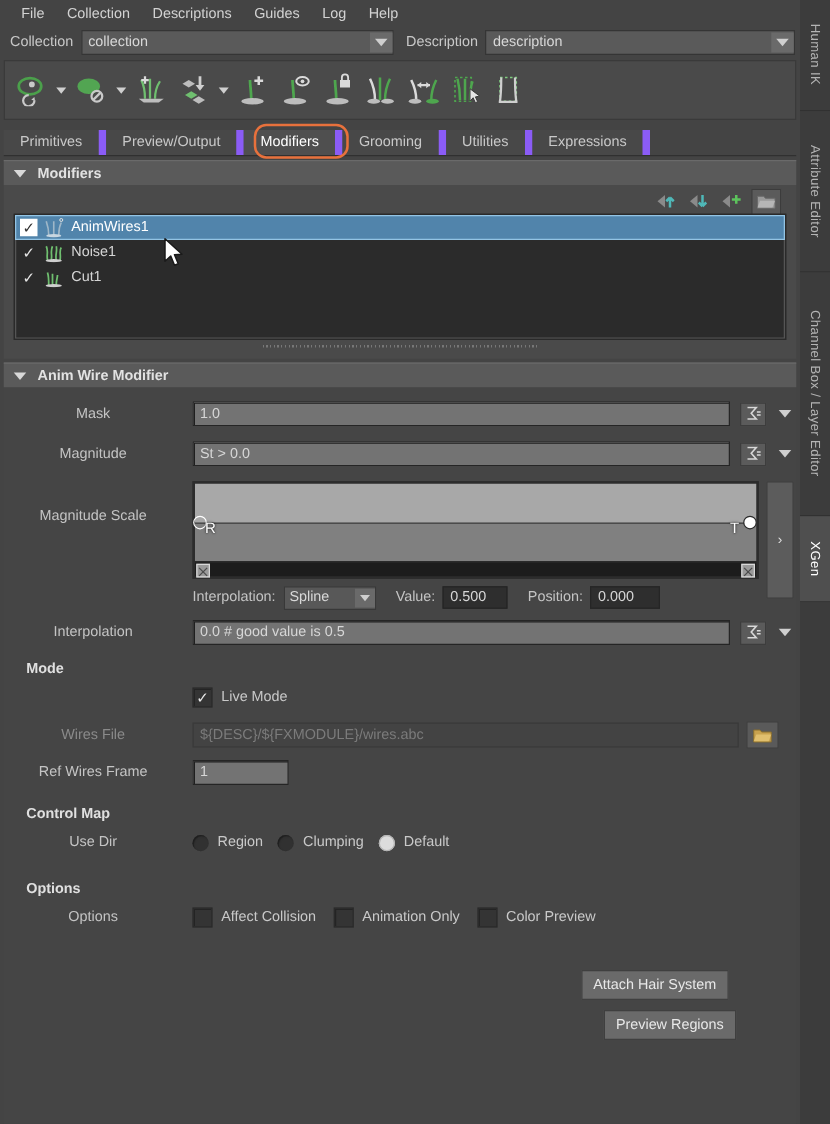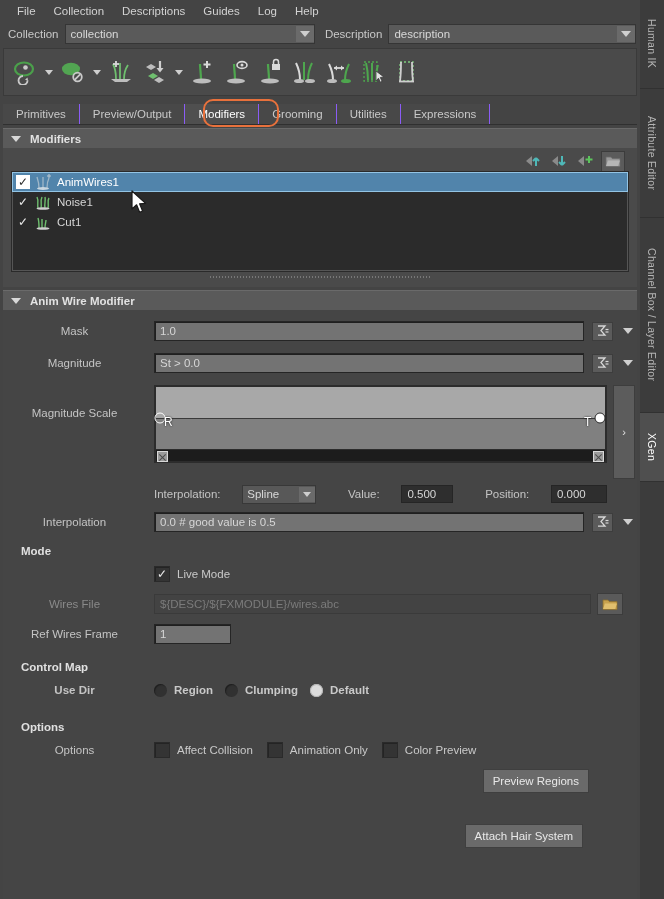--- a/index.html
+++ b/index.html
@@ -140,21 +140,21 @@
     flex: 0 0 auto;
     position: relative;
   }
   .tab {
     height: 20px;
     line-height: 20px;
     padding: 0 13px;
     font-size: 11.5px;
     color: #c9c9c9;
     background: #484848;
-    border-right: 1px solid #8b5cf6;
+    border-right: 6px solid #8b5cf6;
     cursor: default;
     white-space: nowrap;
   }
   .tab.active {
     background: #4f4f4f;
     color: #ffffff;
   }
   .tab-highlight {
     position: absolute;
     border: 2px solid #e8713c;
@@ -385,25 +385,24 @@
     left: 0; top: 50%;
     width: 100%; height: 1px;
     background: #4a4a4a;
   }
   .ramp-marker::before { transform: rotate(45deg); }
   .ramp-marker::after  { transform: rotate(-45deg); }
   .ramp-ctrls {
     display: flex;
     align-items: center;
     height: 22px;
-    margin-top: 20px;
+    margin-top: 4px;
     gap: 6px;
     font-size: 11.5px;
     color: #c4c4c4;
-    justify-content: space-between;
   }
   .small-combo {
     height: 17px;
     width: 72px;
     background: #585858;
     border: 1px solid #383838;
     display: flex;
     align-items: center;
   }
   .small-combo .val { padding-left: 4px; font-size: 11.5px; color: #d8d8d8; flex:1; }
@@ -889,21 +888,21 @@
         </div>
       </div>
 
       <div class="prow" style="margin-top:8px;">
         <div class="plabel">Ref Wires Frame</div>
         <div class="pfield" style="width:70px;">1</div>
       </div>
 
       <div class="sect-title" style="margin-top:16px;">Control Map</div>
 
-      <div class="prow" style="margin-top:2px;font-weight:bold;">
+      <div class="prow" style="margin-top:2px;">
         <div class="plabel">Use Dir</div>
         <div class="radio"></div>
         <div class="cb-label" style="margin-right:12px;">Region</div>
         <div class="radio"></div>
         <div class="cb-label" style="margin-right:12px;">Clumping</div>
         <div class="radio on"></div>
         <div class="cb-label">Default</div>
       </div>
 
 
@@ -912,25 +911,25 @@
       <div class="prow" style="margin-top:2px;">
         <div class="plabel">Options</div>
         <div class="cbox"></div>
         <div class="cb-label" style="margin-right:14px;">Affect Collision</div>
         <div class="cbox"></div>
         <div class="cb-label" style="margin-right:14px;">Animation Only</div>
         <div class="cbox"></div>
         <div class="cb-label">Color Preview</div>
       </div>
 
+      <div class="btnrow" style="padding-right:54px; margin-top:31px;">
+        <div class="btn">Attach Hair System</div>
+      </div>
       <div class="btnrow" style="padding-right:48px; margin-top:8px;">
         <div class="btn">Preview Regions</div>
-      </div>
-      <div class="btnrow" style="padding-right:54px; margin-top:31px;">
-        <div class="btn">Attach Hair System</div>
       </div>
     </div>
   </div>
 
   <div class="vtabs">
     <div class="vtab" style="height:72px;">Human IK</div>
     <div class="vtab" style="height:112px;">Attribute Editor</div>
     <div class="vtab" style="height:178px;">Channel Box / Layer Editor</div>
     <div class="vtab active" style="height:52px;">XGen</div>
     <div class="vtab-spacer"></div>

